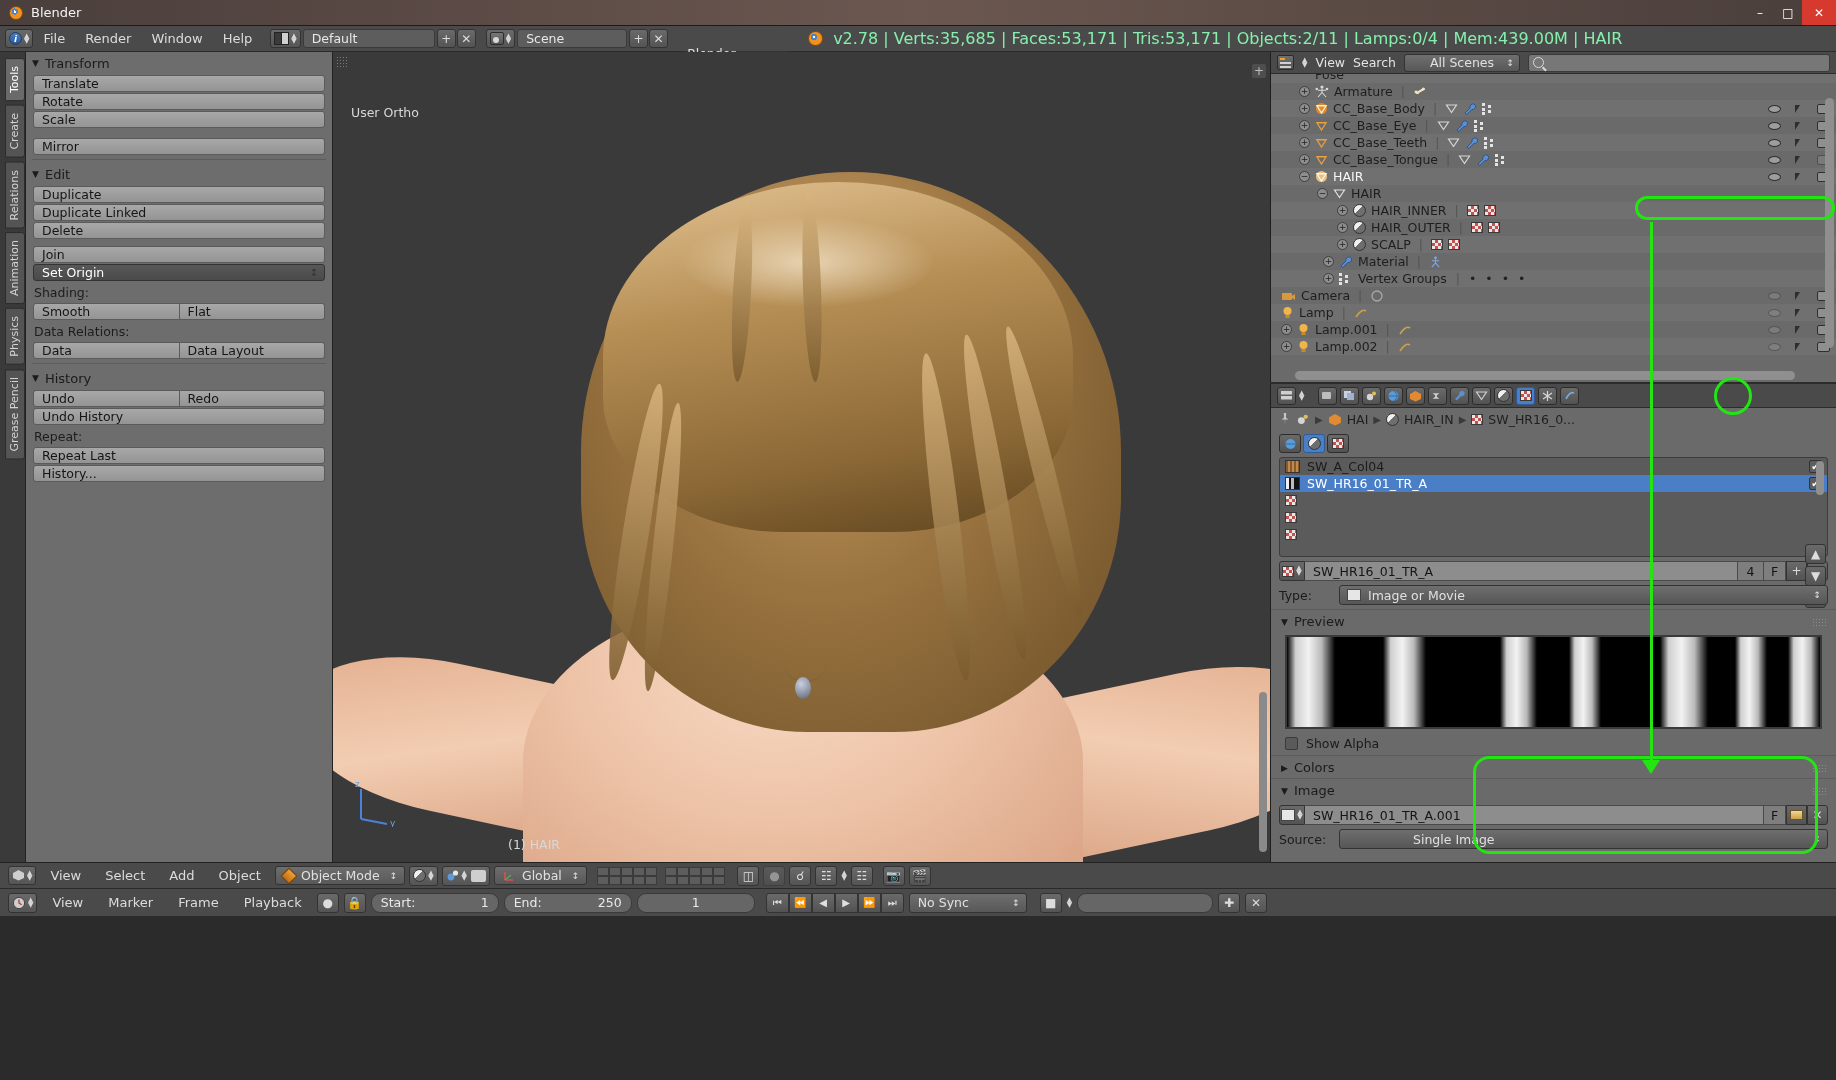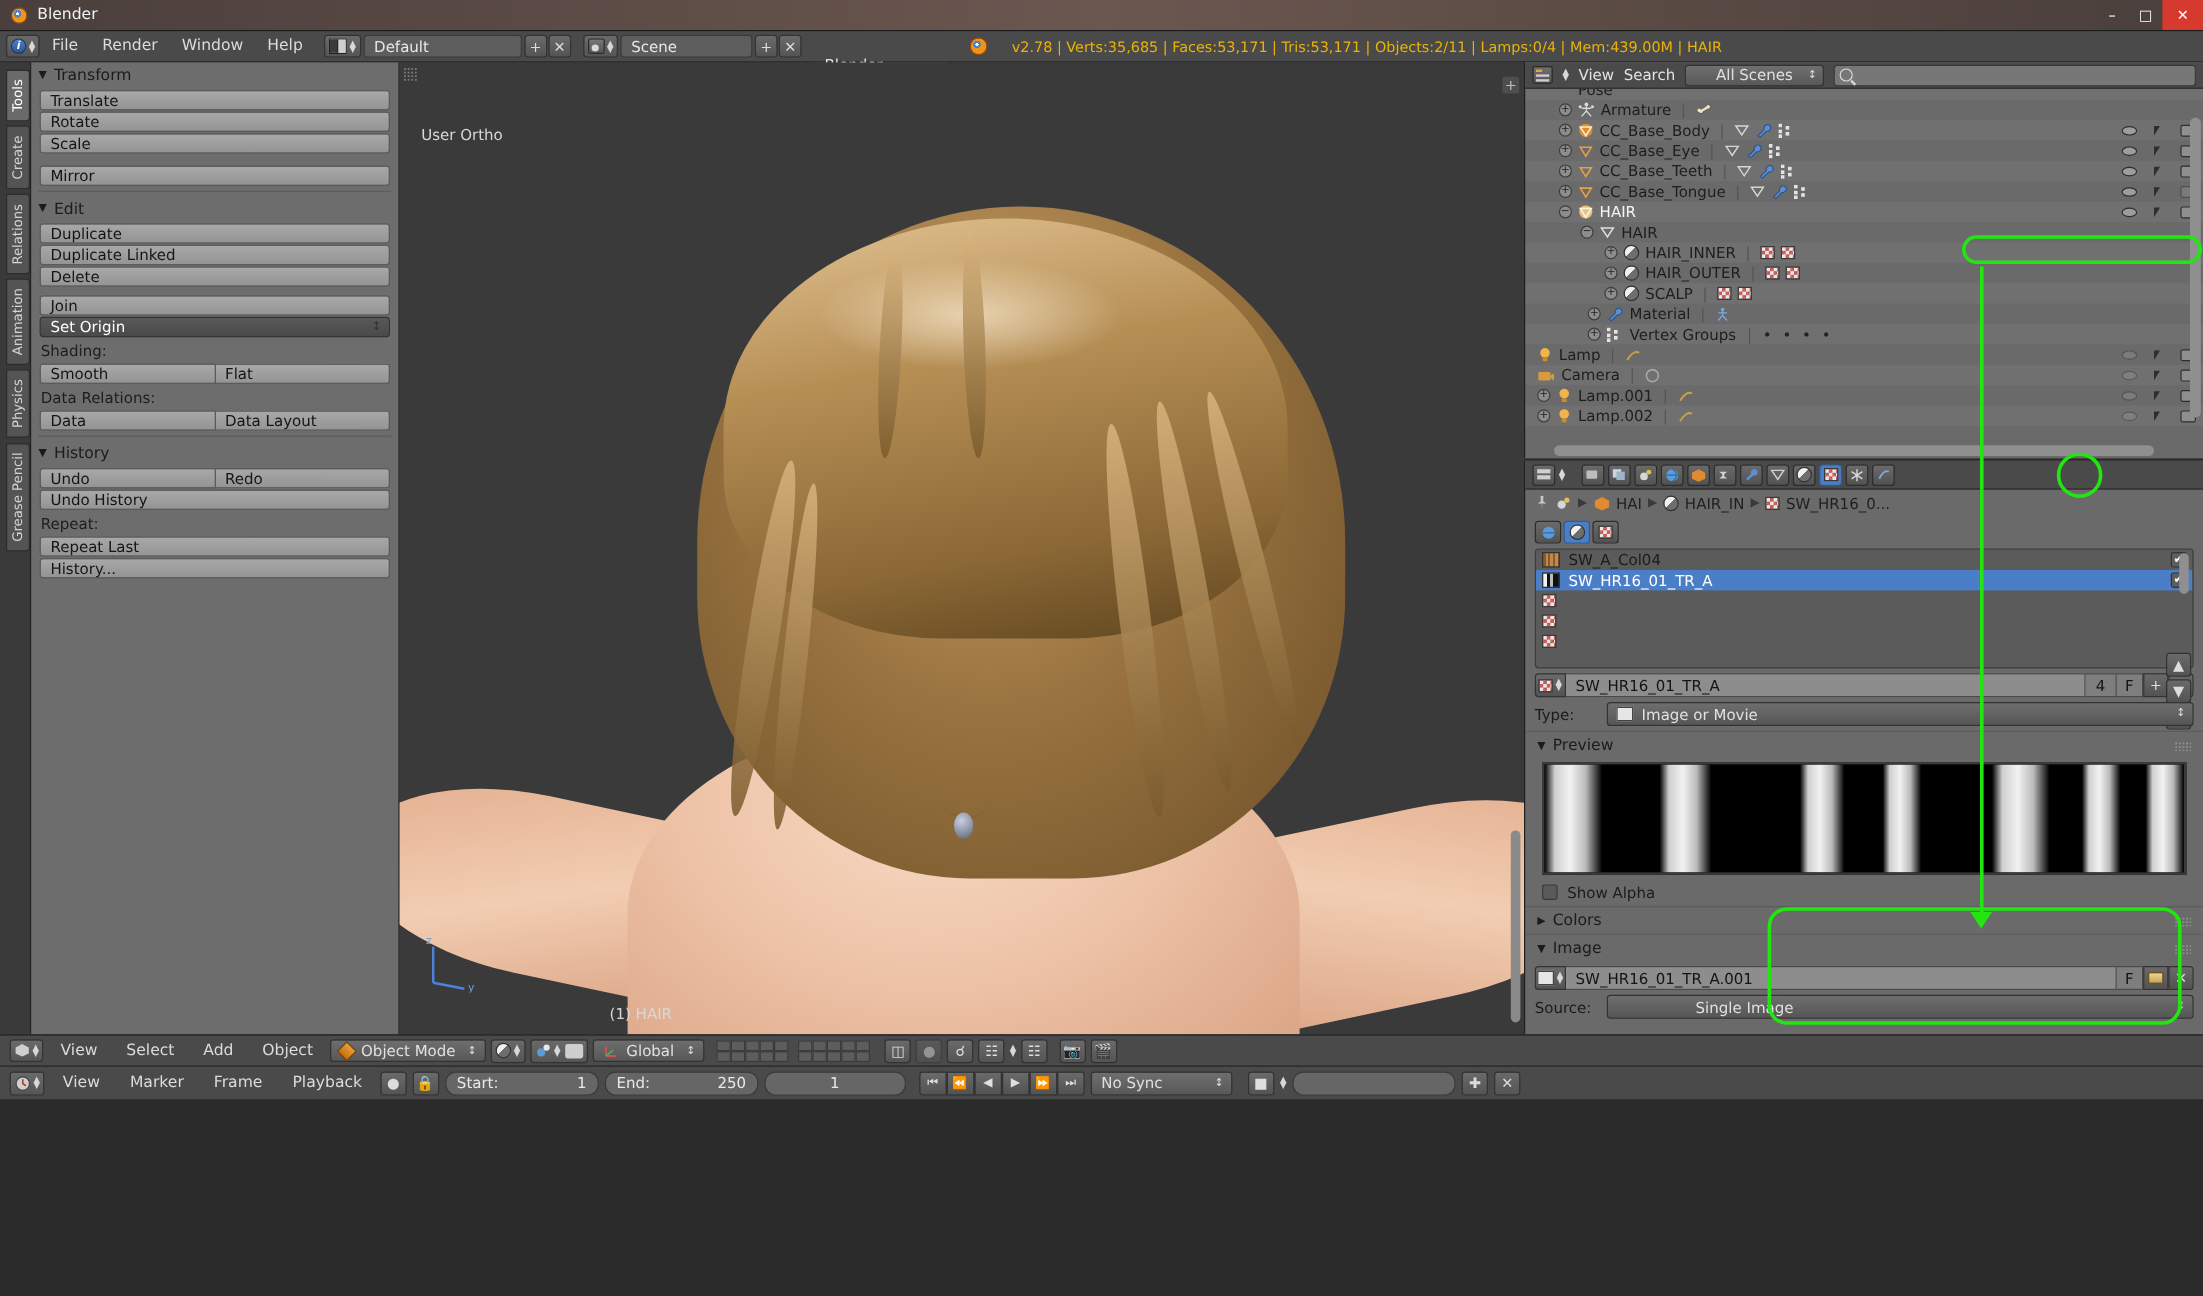--- a/index.html
+++ b/index.html
@@ -42,21 +42,21 @@
     display:flex; align-items:center; padding:0 8px; font-size:12.5px; color:#e8e8e8; }
   .sqbtn { width:19px; height:19px; background:linear-gradient(#6a6a6a,#545454);
     border:1px solid #333; border-radius:3px; color:#ddd; font-size:12px;
     display:flex; align-items:center;justify-content:center; }
   .scene-ico { width:14px;height:13px; background:linear-gradient(#777,#555); border:1px solid #2c2c2c;
     border-radius:2px; position:relative;}
   .scene-ico:after{content:"";position:absolute;left:2px;top:4px;width:6px;height:6px;border-radius:50%;
     background:#d8d8d8;}
   .dropdown { height:19px; background:linear-gradient(#6e6e6e,#585858); border:1px solid #333;
     border-radius:3px; display:flex; align-items:center; padding:0 6px; gap:6px; font-size:12.5px; }
-  .stats { font-size:12px; color:#eab308; margin-left:20px; white-space:nowrap; }
+  .stats { font-size:16px; color:#86efac; margin-left:10px; white-space:nowrap; }
   .blender-mini { width:15px;height:15px;border-radius:50%;
     background:radial-gradient(circle at 40% 38%,#ffffff 0 12%,#4a83c8 12% 28%,#f0921e 28% 100%);
     border:1px solid #8a4c10;}
 
   
   .ltabs { position:absolute; left:0; top:52px; width:26px; height:810px; background:#3a3a3a;
     border-right:1px solid #222; padding-top:6px;}
   .ltab { width:20px; margin:0 0 4px 5px; background:#545454; border:1px solid #2c2c2c;
     border-radius:3px 0 0 3px; color:#d4d4d4; font-size:11px; writing-mode:vertical-rl;
     text-orientation:mixed; transform:rotate(180deg); padding:7px 2px; text-align:center; }
@@ -670,45 +670,45 @@
               <rect x="6" y="2" width="3" height="3"></rect>
               <rect x="6" y="7" width="3" height="3"></rect>
             </g>
           </svg>
         <span>Vertex Groups</span>
         <span style="color:#555;padding:0 4px;">|</span>
         <span style="letter-spacing:9px;color:#222;">••••</span>
       </div>
 
       <div class="trow2" style="padding-left:10px;gap:5px;">
-        <svg width="13" height="13" viewBox="0 0 13 13">
-            <circle cx="6.5" cy="5" r="4" fill="#f0b44c"></circle>
-            <rect x="4.5" y="9" width="4" height="3" fill="#c88c2a"></rect>
-          </svg>
-        <span>Lamp</span>
-        <span style="color:#555;padding:0 3px;">|</span>
-        <svg width="14" height="12" viewBox="0 0 14 12">
-            <path d="M2 10 Q8 1 12 4" fill="none" stroke="#c8a050" stroke-width="1.6"></path>
-          </svg>
-        <div class="dot-cols">
-          <span class="eye-ic" style="opacity:.35;"></span>
-          <span class="cur-ic"></span>
-          <span class="cam-ic"></span>
-        </div>
-      </div>
-
-      <div class="trow2" style="padding-left:10px;gap:5px;">
         <svg width="15" height="12" viewBox="0 0 15 12">
           <rect x="1" y="3" width="10" height="7" rx="1" fill="#d89a3e"></rect>
             <path d="M11 6l3-2v6l-3-2z" fill="#d89a3e"></path>
         </svg>
         <span>Camera</span>
         <span style="color:#555;padding:0 3px;">|</span>
         <svg width="14" height="12" viewBox="0 0 14 12">
             <circle cx="7" cy="6" r="5" fill="none" stroke="#a8a8a8" stroke-width="1.3"></circle>
+          </svg>
+        <div class="dot-cols">
+          <span class="eye-ic" style="opacity:.35;"></span>
+          <span class="cur-ic"></span>
+          <span class="cam-ic"></span>
+        </div>
+      </div>
+
+      <div class="trow2" style="padding-left:10px;gap:5px;">
+        <svg width="13" height="13" viewBox="0 0 13 13">
+            <circle cx="6.5" cy="5" r="4" fill="#f0b44c"></circle>
+            <rect x="4.5" y="9" width="4" height="3" fill="#c88c2a"></rect>
+          </svg>
+        <span>Lamp</span>
+        <span style="color:#555;padding:0 3px;">|</span>
+        <svg width="14" height="12" viewBox="0 0 14 12">
+            <path d="M2 10 Q8 1 12 4" fill="none" stroke="#c8a050" stroke-width="1.6"></path>
           </svg>
         <div class="dot-cols">
           <span class="eye-ic" style="opacity:.35;"></span>
           <span class="cur-ic"></span>
           <span class="cam-ic"></span>
         </div>
       </div>
 
       <div class="trow2" style="padding-left:10px;gap:5px;">
         <span class="exp">+</span>

